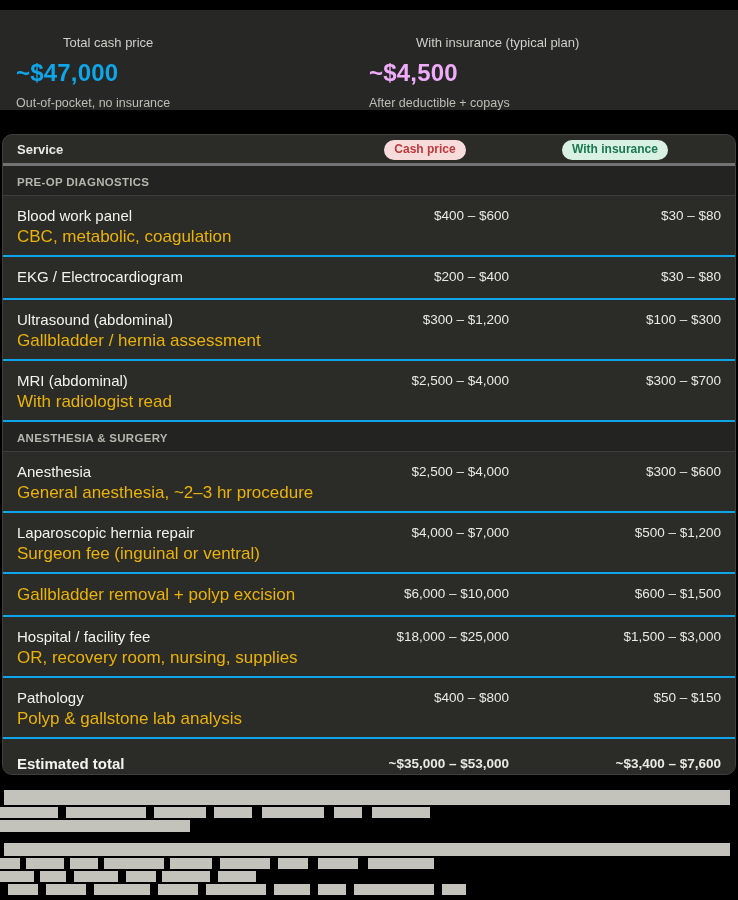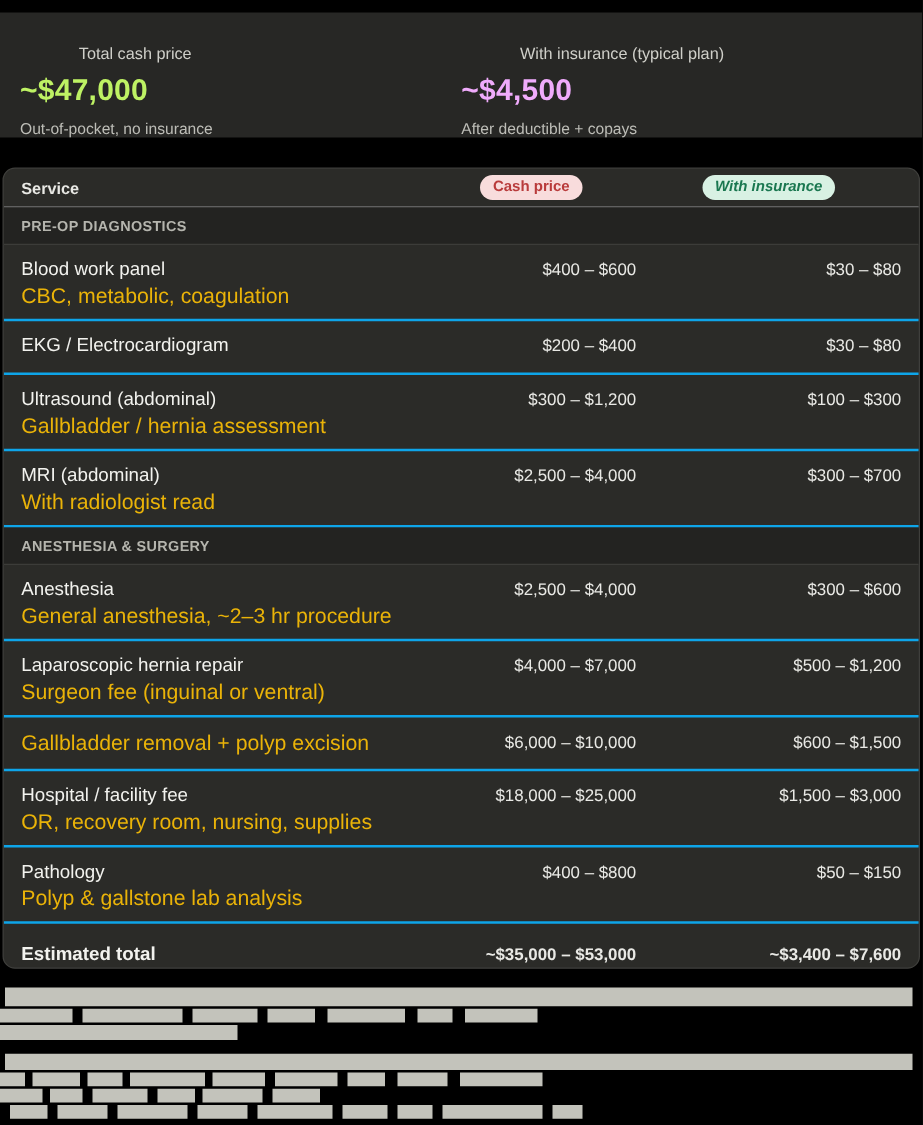--- a/index.html
+++ b/index.html
@@ -18,21 +18,21 @@
     position: absolute;
     top: 10px; left: 0;
     width: 738px; height: 100px;
     background: #272725;
     display: flex;
     padding: 25px 16px 0 16px;
   }
   .summary-col { width: 376px; }
   .summary-label { font-size: 13px; color: #cfcfc9; margin-bottom: 9px; margin-left: 47px; }
   .summary-value { font-size: 24px; font-weight: 700; letter-spacing: .2px; margin-bottom: 9px; }
-  .summary-value.red   { color: #bef264; }
+  .summary-value.red   { color: #0ea5e9; }
   .summary-value.green { color: #f0abfc; }
   .summary-sub { font-size: 12.5px; color: #bdbdb7; }
 
   
   .table-card {
     position: absolute;
     top: 134px; left: 2px;
     width: 734px; height: 641px;
     background: #2b2b28;
     border: 1px solid #3f3f3c;
@@ -40,33 +40,33 @@
     overflow: hidden;
   }
   .row-grid {
     display: grid;
     grid-template-columns: 1fr 168px 212px;
     padding: 0 14px;
   }
   .thead {
     align-items: center;
     height: 31px;
-    border-bottom: 1px solid #737373;
+    border-bottom: 3px solid #737373;
   }
   .service-h { font-size: 13px; font-weight: 600; color: #e8e8e4; }
   .cell-right { text-align: center; }
   .badge {
     display: inline-block;
     font-size: 12px; font-weight: 600;
     padding: 2px 10px 3px 10px;
     border-radius: 10px;
     line-height: 15px;
   }
   .badge-red   { background: #f8dcdc; color: #b93b3b; }
-  .badge-green { background: #d8f1e3; color: #1a7750; font-style: italic; }
+  .badge-green { background: #d8f1e3; color: #1a7750; }
 
   .section-row {
     background: #232321;
     padding: 6px 14px 5px 14px;
     border-bottom: 1px solid #3c3c39;
   }
   .section-label {
     font-size: 11.5px; font-weight: 700;
     color: #b5b5ae; letter-spacing: .3px;
   }

